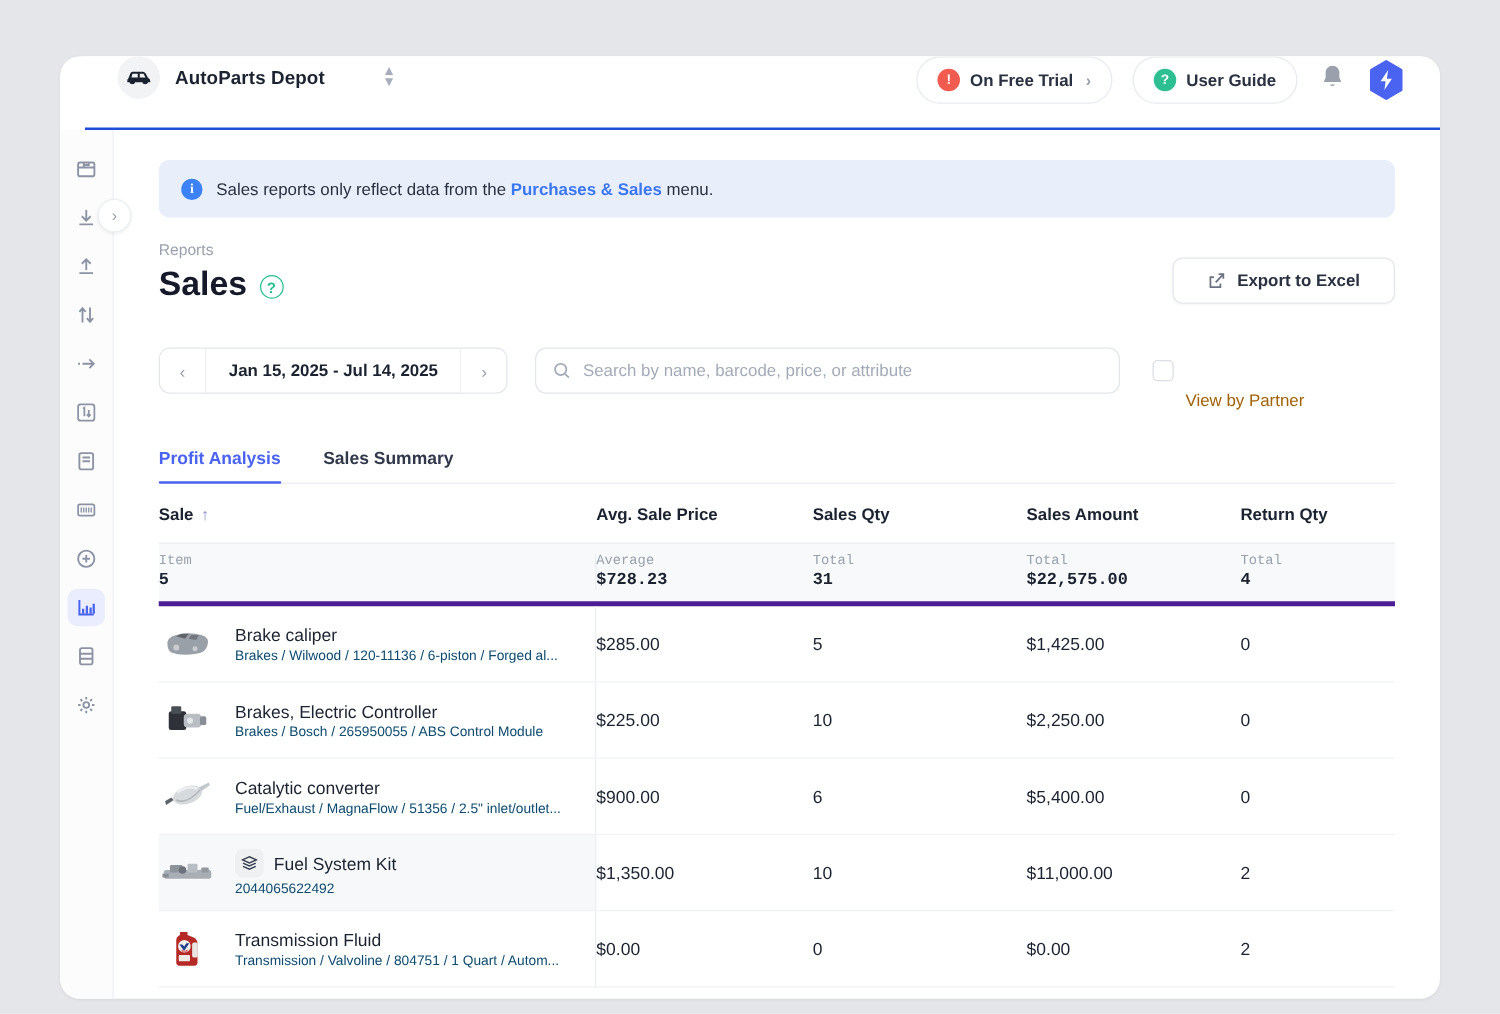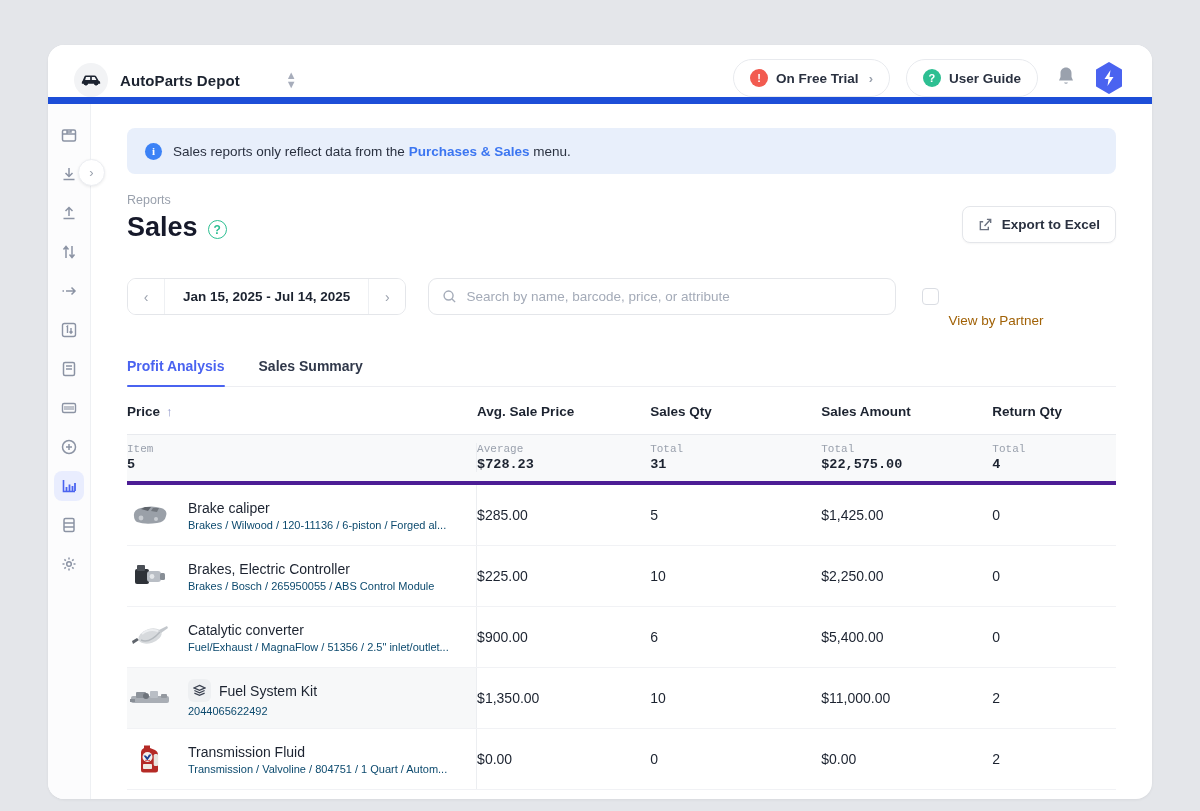--- a/index.html
+++ b/index.html
@@ -4,22 +4,22 @@
 <style>
   * { margin:0; padding:0; box-sizing:border-box; }
   html,body { width:1200px; height:811px; font-family:"Liberation Sans", sans-serif; }
   body { background:#e4e6ea; position:relative; overflow:hidden; }
 
   .app-card { position:absolute; left:48px; right:48px; top:45px; bottom:12px;
     background:#fff; border-radius:16px; overflow:hidden; display:flex; flex-direction:column;
     box-shadow:0 1px 3px rgba(0,0,0,.06); }
 
   
-  .topbar { height:59px; flex:0 0 59px; display:flex; align-items:flex-end; justify-content:space-between;
-    padding:0 26px 0 26px; border-bottom:7px solid #1d4ed8; background:#fff; }
+  .topbar { height:59px; flex:0 0 59px; display:flex; align-items:flex-start; justify-content:space-between;
+    padding:0 26px 0 26px; border-bottom:2px solid #1d4ed8; background:#fff;margin-left:20px; }
   .topbar-left { display:flex; align-items:center; gap:12px; cursor:pointer; }
   .org-logo { width:34px; height:34px; border-radius:50%; background:#f2f3f5; display:flex; align-items:center; justify-content:center; }
   .org-name { font-size:15px; font-weight:700; color:#1c2330; letter-spacing:.1px; }
   .switch-arrows { color:#a7adbb; font-size:11px; margin-left:34px; line-height:9px; display:flex; flex-direction:column; align-items:center; }
   .topbar-right { display:flex; align-items:center; gap:16px; }
   .pill { display:flex; align-items:center; gap:8px; height:38px; padding:0 16px; border:1px solid #e8eaee;
     border-radius:20px; background:#fff; font-size:13.5px; font-weight:600; color:#2a3140; cursor:pointer; }
   .pill .chev { color:#9aa1ad; font-size:13px; margin-left:2px; }
   .dot-badge { width:18px; height:18px; border-radius:50%; display:flex; align-items:center; justify-content:center;
     color:#fff; font-size:11px; font-weight:700; }
@@ -50,21 +50,21 @@
   .banner a { color:#3c76f1; font-weight:700; text-decoration:none; cursor:pointer; }
   .info-dot { width:17px; height:17px; border-radius:50%; background:#3c82f6; color:#fff; font-size:11px;
     font-weight:700; display:flex; align-items:center; justify-content:center; font-family:"Liberation Serif", serif; }
 
   
   .title-row { display:flex; align-items:flex-end; justify-content:space-between; margin-top:19px; }
   .crumb { font-size:12.5px; color:#9aa1ad; margin-bottom:5px; }
   .page-title { font-size:27px; font-weight:700; color:#16192a; display:flex; align-items:center; gap:10px; }
   .help-circle { width:19px; height:19px; border-radius:50%; border:1.6px solid #2dbf92; color:#2dbf92;
     font-size:12px; font-weight:700; display:flex; align-items:center; justify-content:center; cursor:pointer; margin-top:4px; }
-  .export-btn { height:37px; display:flex; align-items:center; gap:9px; padding:0 15px; background:#fff;
+  .export-btn { height:37px; display:flex; align-items:center; gap:9px; padding:0 27px; background:#fff;
     border:1px solid #e4e6ea; border-radius:8px; font-size:13.5px; font-weight:600; color:#2a3140;
     cursor:pointer; box-shadow:0 1px 2px rgba(0,0,0,.04); }
 
   
   .controls { display:flex; align-items:center; margin-top:22px; }
   .date-group { display:flex; align-items:stretch; border:1px solid #e4e6ea; border-radius:9px; overflow:hidden; height:37px; background:#fff; }
   .date-nav { width:36px; display:flex; align-items:center; justify-content:center; color:#9aa1ad; font-size:14px;
     cursor:pointer; background:#fff; border:none; }
   .date-text { display:flex; align-items:center; padding:0 18px; font-size:13.5px; font-weight:600; color:#1c2330;
     border-left:1px solid #eef0f3; border-right:1px solid #eef0f3; cursor:pointer; }
@@ -271,21 +271,21 @@
         </div>
       </div>
 
       <div class="tabs">
         <div class="tab active">Profit Analysis</div>
         <div class="tab">Sales Summary</div>
       </div>
 
       <div class="grid-row thead">
         <div class="th">
-          <span>Price</span>
+          <span>Sale</span>
           <span class="sort-arrow">↑</span>
         </div>
         <div class="th">Avg. Sale Price</div>
         <div class="th">Sales Qty</div>
         <div class="th">Sales Amount</div>
         <div class="th">Return Qty</div>
       </div>
 
       <div class="grid-row summary">
         <div class="sum-cell vline">

